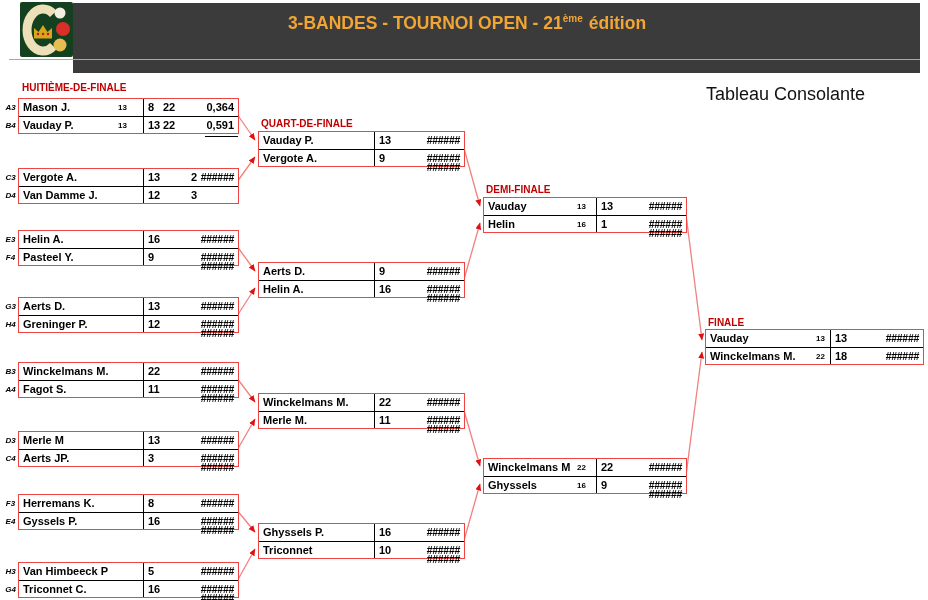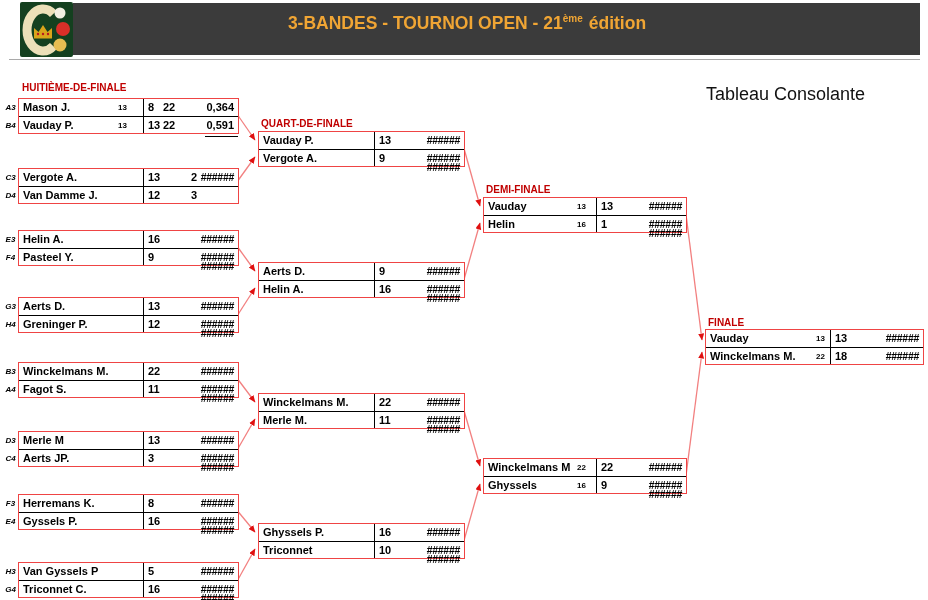--- a/index.html
+++ b/index.html
@@ -1,19 +1,19 @@
 <!DOCTYPE html>
 <html><head>
 <meta charset="utf-8">
 <style>
   html,body{margin:0;padding:0;background:#fff;font-family:"Liberation Sans",sans-serif;}
   #stage{position:relative;width:928px;height:600px;background:#fff;overflow:hidden;}
 
   
-  .topbar{position:absolute;left:73px;top:3px;width:847px;height:52px;background:#3b3b3b;}
+  .topbar{position:absolute;left:73px;top:3px;width:847px;height:70px;background:#3b3b3b;}
   .titles{position:absolute;left:0;top:0;width:788px;height:54px;text-align:center;color:#f0a534;font-weight:bold;}
   .t1{font-size:17.5px;line-height:20px;margin-top:6px;white-space:nowrap;}
   .t1 sup{font-size:10px;}
   .t1 .tail{margin-left:6px;}
   .t2{font-size:15.5px;line-height:20px;white-space:nowrap;}
   .logo{position:absolute;left:20px;top:2px;width:53px;height:55px;}
   .bar-underline{position:absolute;left:9px;top:59px;width:911px;height:1px;background:#a9a9a9;}
 
   .corner{position:absolute;left:706px;top:84px;font-size:18px;color:#111;white-space:nowrap;}
 
@@ -229,21 +229,21 @@
       <span class="c1">16</span>
       <span class="c3 hashtxt">######</span>
     </div>
     <span class="under hashtxt">######</span>
   </div>
 
   <div class="match hf" style="left:18px;top:562px">
     <div class="vline"></div>
     <div class="row row1">
       <span class="tag">H3</span>
-      <span class="name">Van Gyssels P</span>
+      <span class="name">Van Himbeeck P</span>
       <span class="c1">5</span>
       <span class="c3 hashtxt">######</span>
     </div>
     <div class="row">
       <span class="tag">G4</span>
       <span class="name">Triconnet C.</span>
       <span class="c1">16</span>
       <span class="c3 hashtxt">######</span>
     </div>
     <span class="under hashtxt">######</span>

